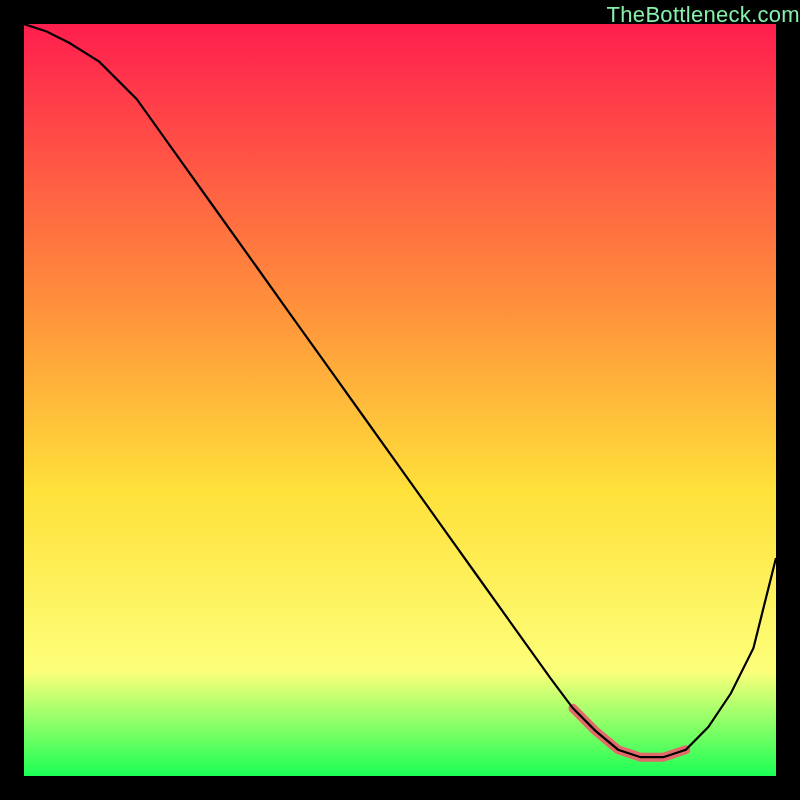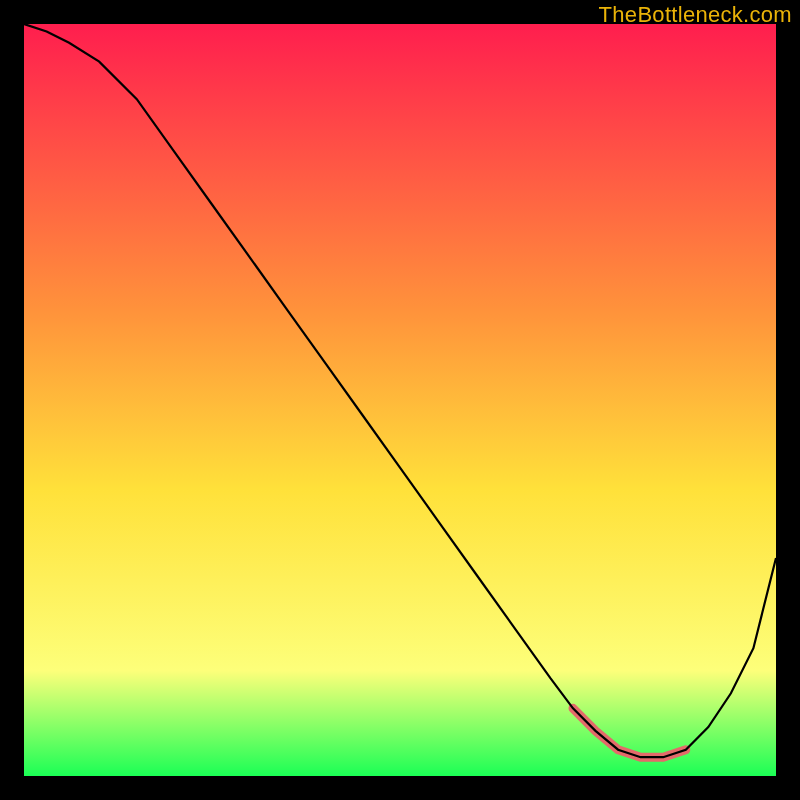--- a/index.html
+++ b/index.html
@@ -22,22 +22,22 @@
   .plot {
     position: absolute;
     left: 0;
     top: 0;
     width: 752px;
     height: 752px;
   }
   .watermark {
     position: absolute;
     top: 2px;
-    right: 8px;
-    color: #eab308;
+    right: 0;
+    color: #86efac;
     font-size: 22px;
     font-weight: 500;
     letter-spacing: 0.3px;
   }
 </style>
 </head>
 <body>
 
 <div class="frame">
   <svg class="plot" viewBox="0 0 752 752" preserveAspectRatio="none">

